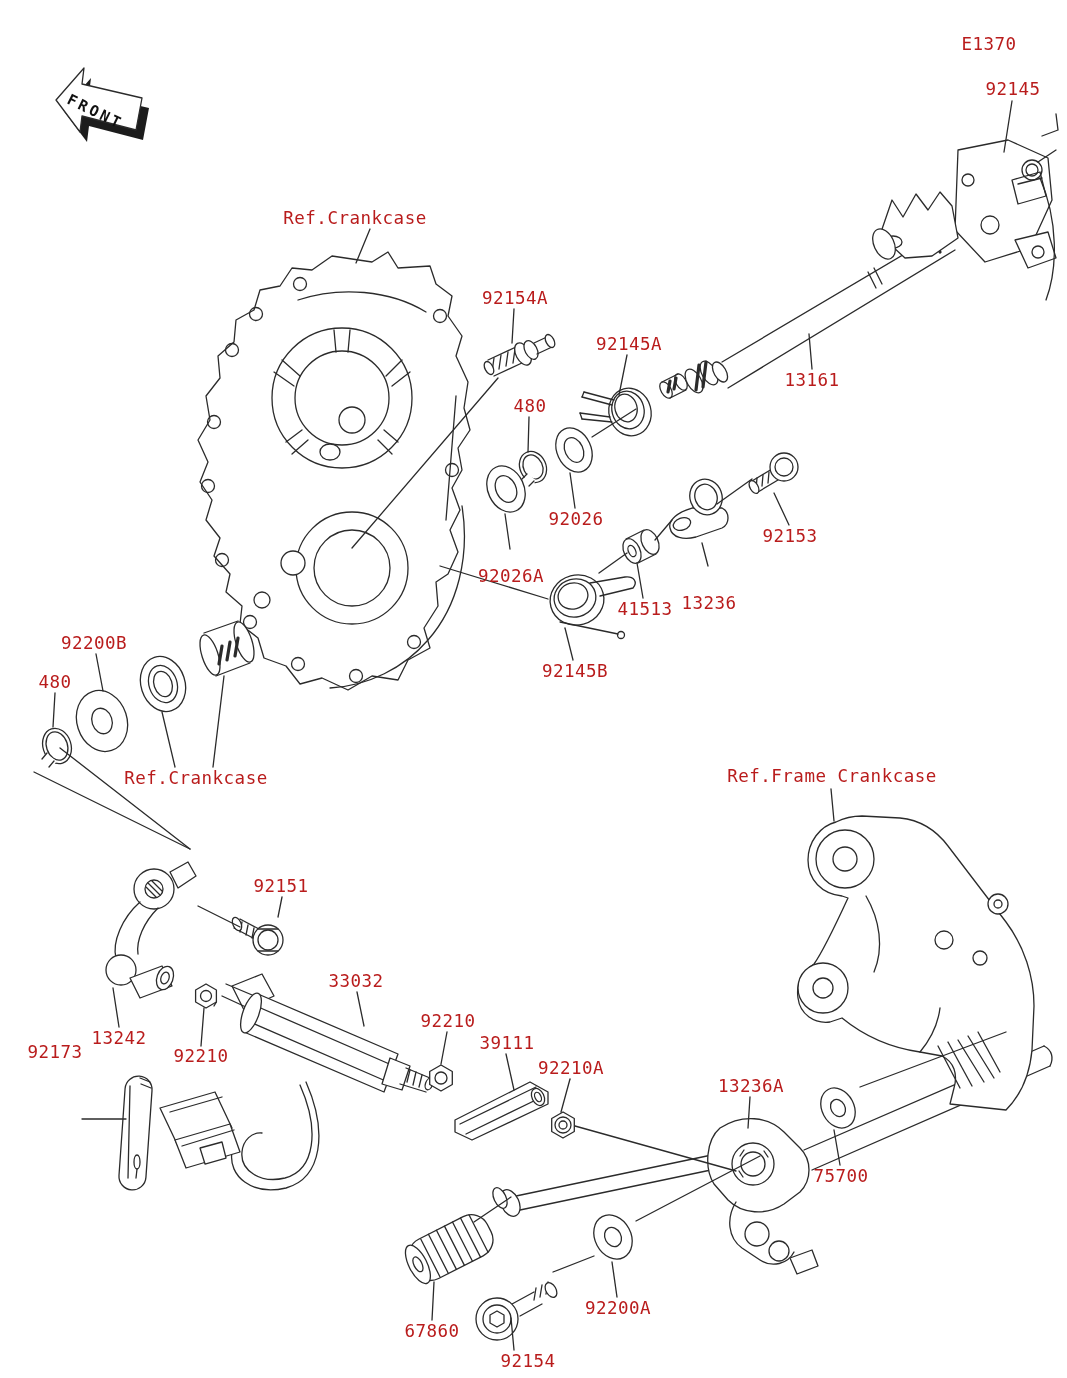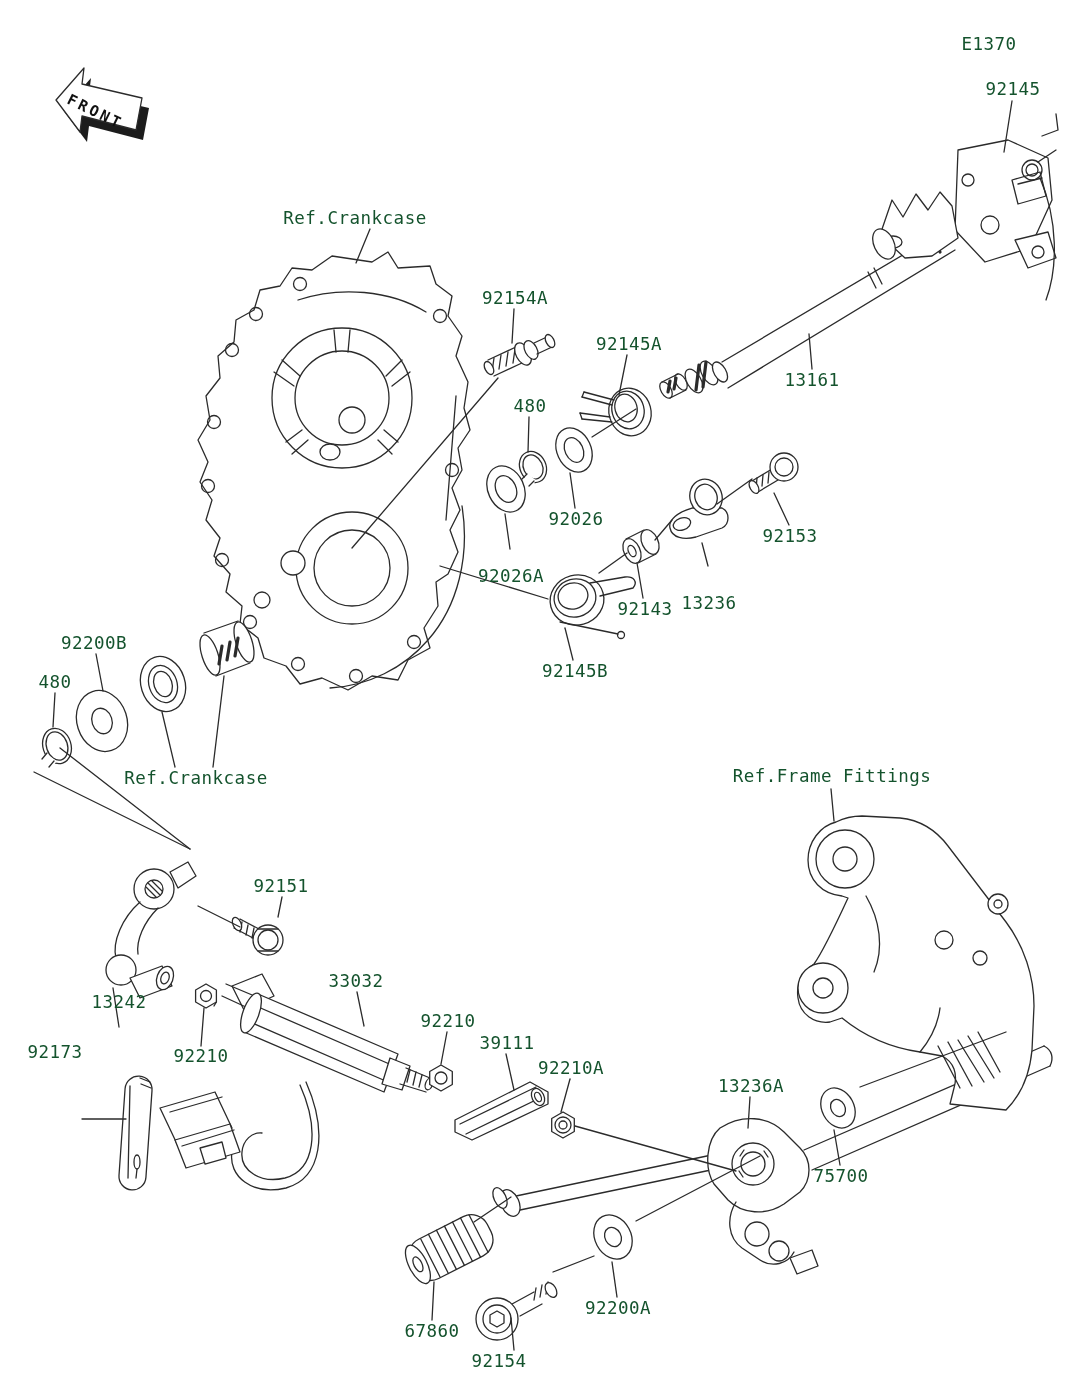--- a/index.html
+++ b/index.html
@@ -14,21 +14,21 @@
   .sheet svg{position:absolute;left:0;top:0;}
   svg .ln{stroke:#2b2b2b;fill:none;stroke-width:1.3;stroke-linecap:round;stroke-linejoin:round;}
   svg .f {stroke:#2b2b2b;fill:#ffffff;stroke-width:1.3;stroke-linejoin:round;}
   svg .dk{stroke:none;fill:#1c1c1c;}
   svg .thick{stroke:#2b2b2b;stroke-width:3.2;fill:none;stroke-linecap:round;}
   .plabel{
     position:absolute;
     transform:translate(-50%,-50%);
     font-size:17.5px;
     letter-spacing:0.5px;
-    color:#14532d;
+    color:#b91c1c;
     white-space:nowrap;
     user-select:none;
   }
   .front-text{
     font-family:"DejaVu Sans Mono","Liberation Mono",monospace;
     font-weight:bold;
     font-size:15px;
     letter-spacing:3px;
     fill:#111;
   }
@@ -448,32 +448,32 @@
   <div class="plabel" style="left:1013px;top:89px">92145</div>
   <div class="plabel" style="left:355px;top:218px">Ref.Crankcase</div>
   <div class="plabel" style="left:515px;top:298px">92154A</div>
   <div class="plabel" style="left:629px;top:344px">92145A</div>
   <div class="plabel" style="left:530px;top:406px">480</div>
   <div class="plabel" style="left:576px;top:519px">92026</div>
   <div class="plabel" style="left:511px;top:576px">92026A</div>
   <div class="plabel" style="left:812px;top:380px">13161</div>
   <div class="plabel" style="left:790px;top:536px">92153</div>
   <div class="plabel" style="left:709px;top:603px">13236</div>
-  <div class="plabel" style="left:645px;top:609px">92143</div>
+  <div class="plabel" style="left:645px;top:609px">41513</div>
   <div class="plabel" style="left:575px;top:671px">92145B</div>
   <div class="plabel" style="left:94px;top:643px">92200B</div>
   <div class="plabel" style="left:55px;top:682px">480</div>
   <div class="plabel" style="left:196px;top:778px">Ref.Crankcase</div>
-  <div class="plabel" style="left:832px;top:776px">Ref.Frame Fittings</div>
+  <div class="plabel" style="left:832px;top:776px">Ref.Frame Crankcase</div>
   <div class="plabel" style="left:281px;top:886px">92151</div>
-  <div class="plabel" style="left:119px;top:1002px">13242</div>
+  <div class="plabel" style="left:119px;top:1038px">13242</div>
   <div class="plabel" style="left:201px;top:1056px">92210</div>
   <div class="plabel" style="left:356px;top:981px">33032</div>
   <div class="plabel" style="left:448px;top:1021px">92210</div>
   <div class="plabel" style="left:507px;top:1043px">39111</div>
   <div class="plabel" style="left:571px;top:1068px">92210A</div>
   <div class="plabel" style="left:751px;top:1086px">13236A</div>
   <div class="plabel" style="left:841px;top:1176px">75700</div>
   <div class="plabel" style="left:55px;top:1052px">92173</div>
   <div class="plabel" style="left:432px;top:1331px">67860</div>
-  <div class="plabel" style="left:499px;top:1361px">92154</div>
+  <div class="plabel" style="left:528px;top:1361px">92154</div>
   <div class="plabel" style="left:618px;top:1308px">92200A</div>
 </div>
 
 </body></html>

